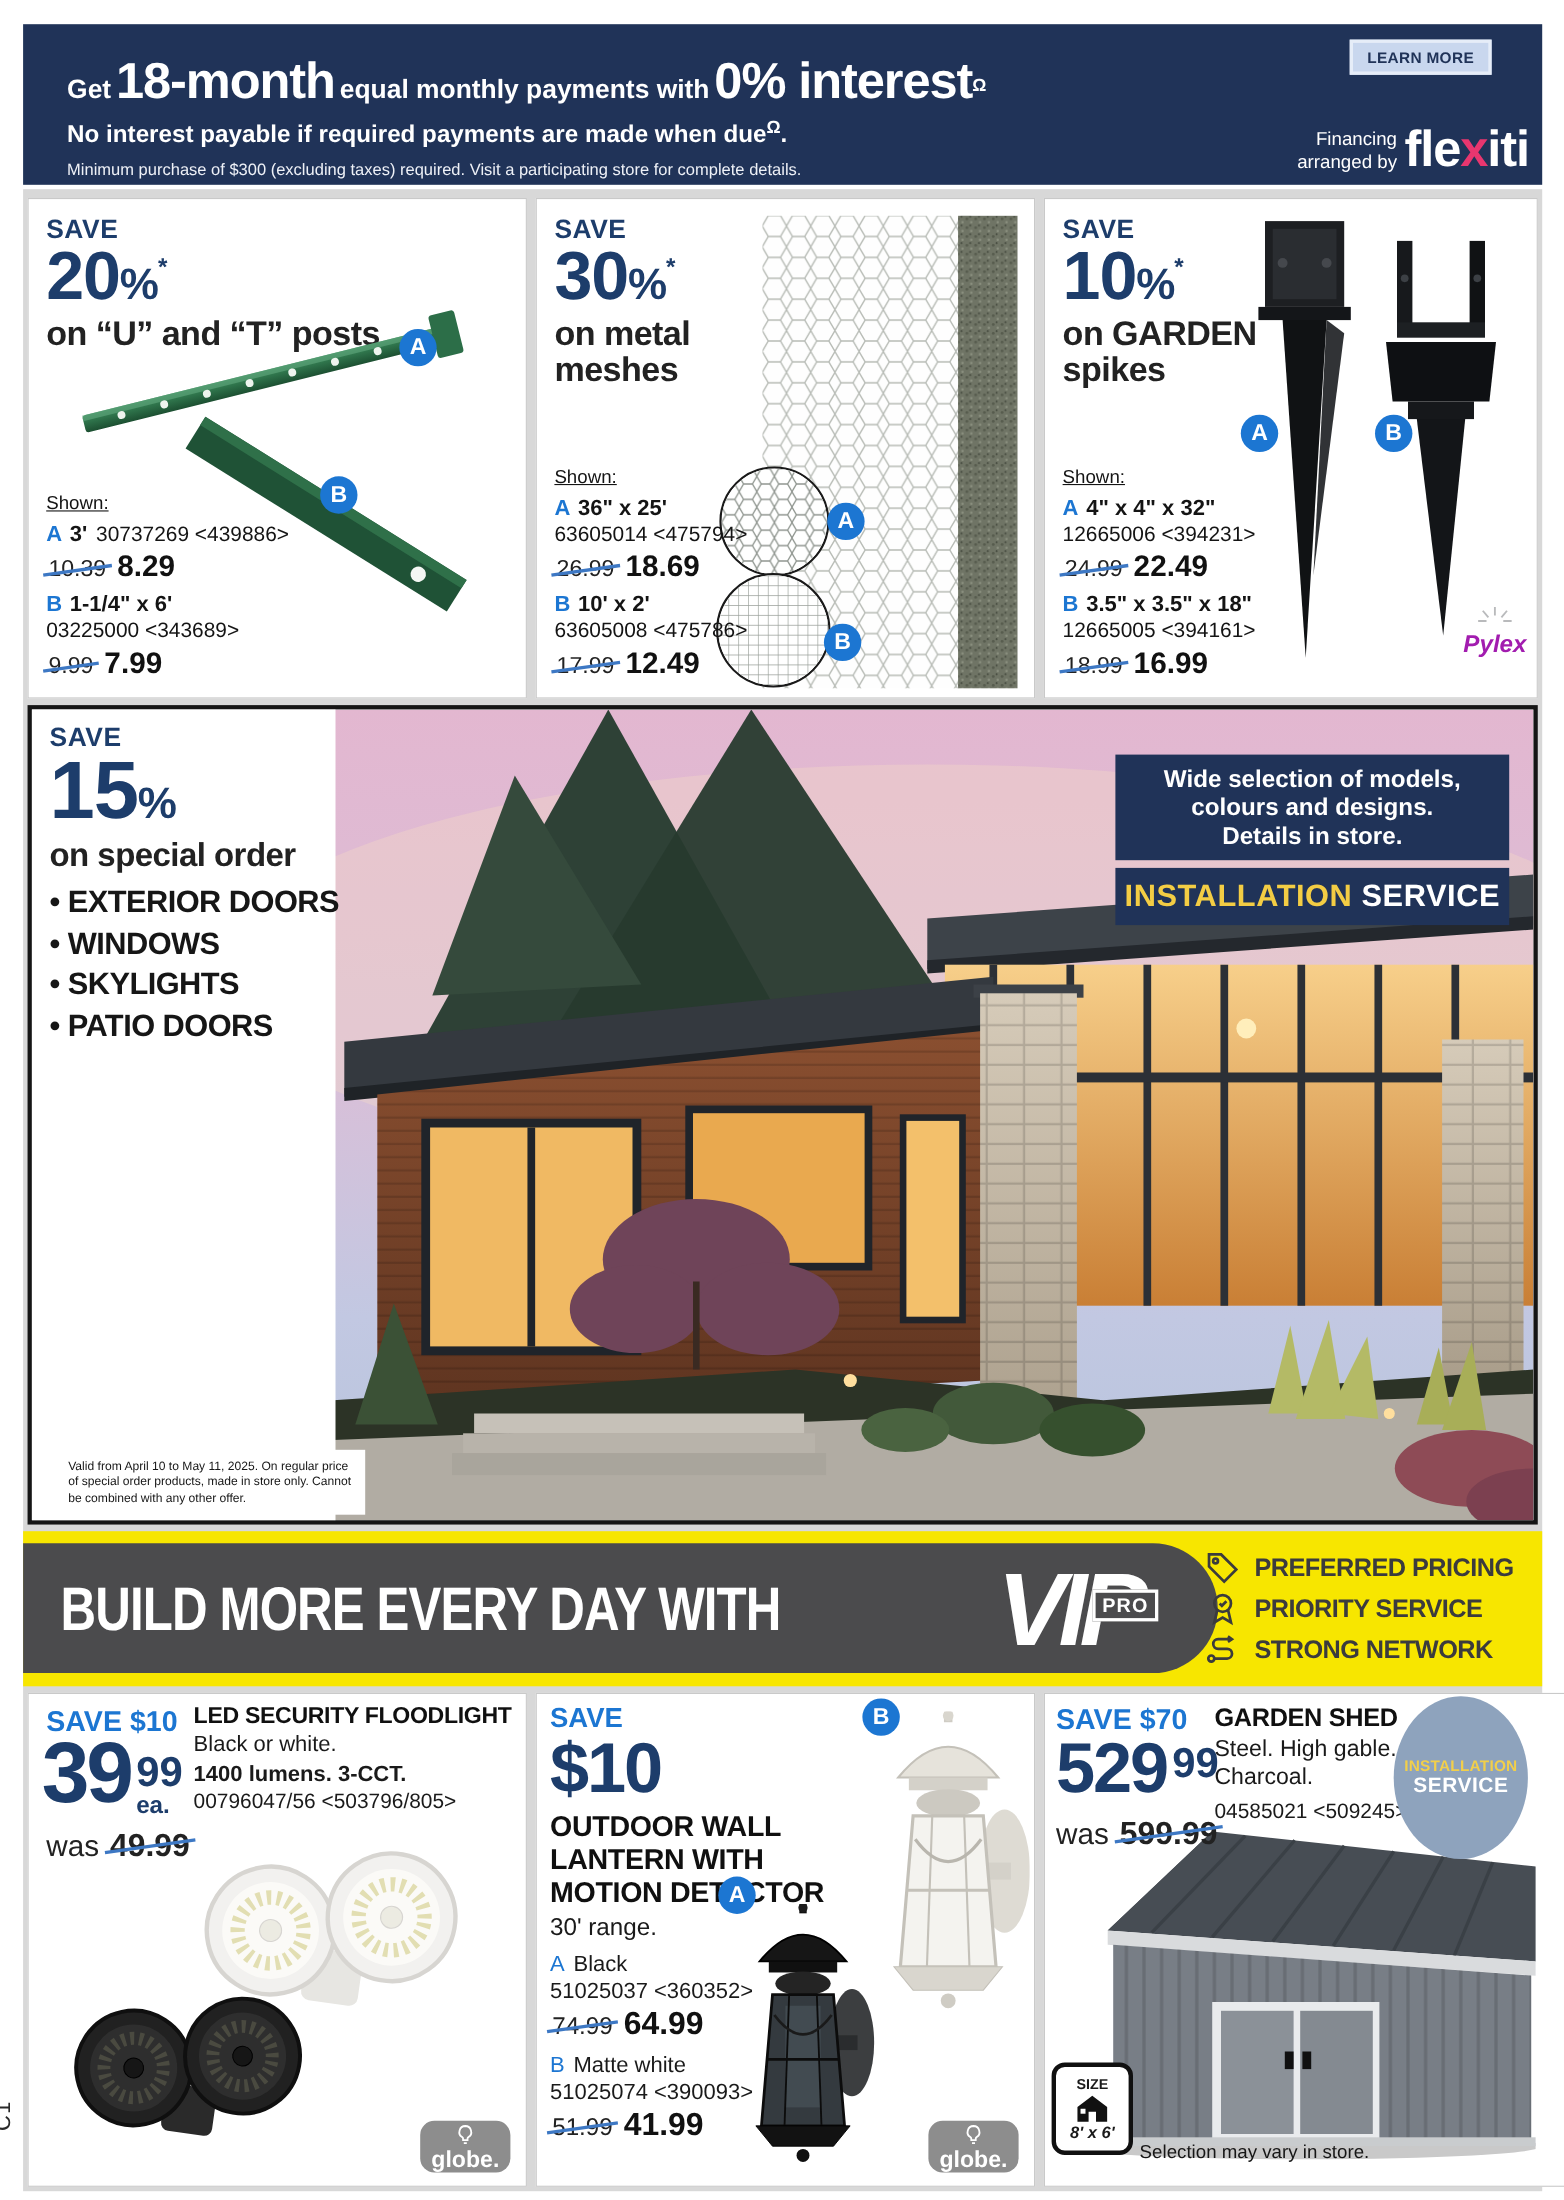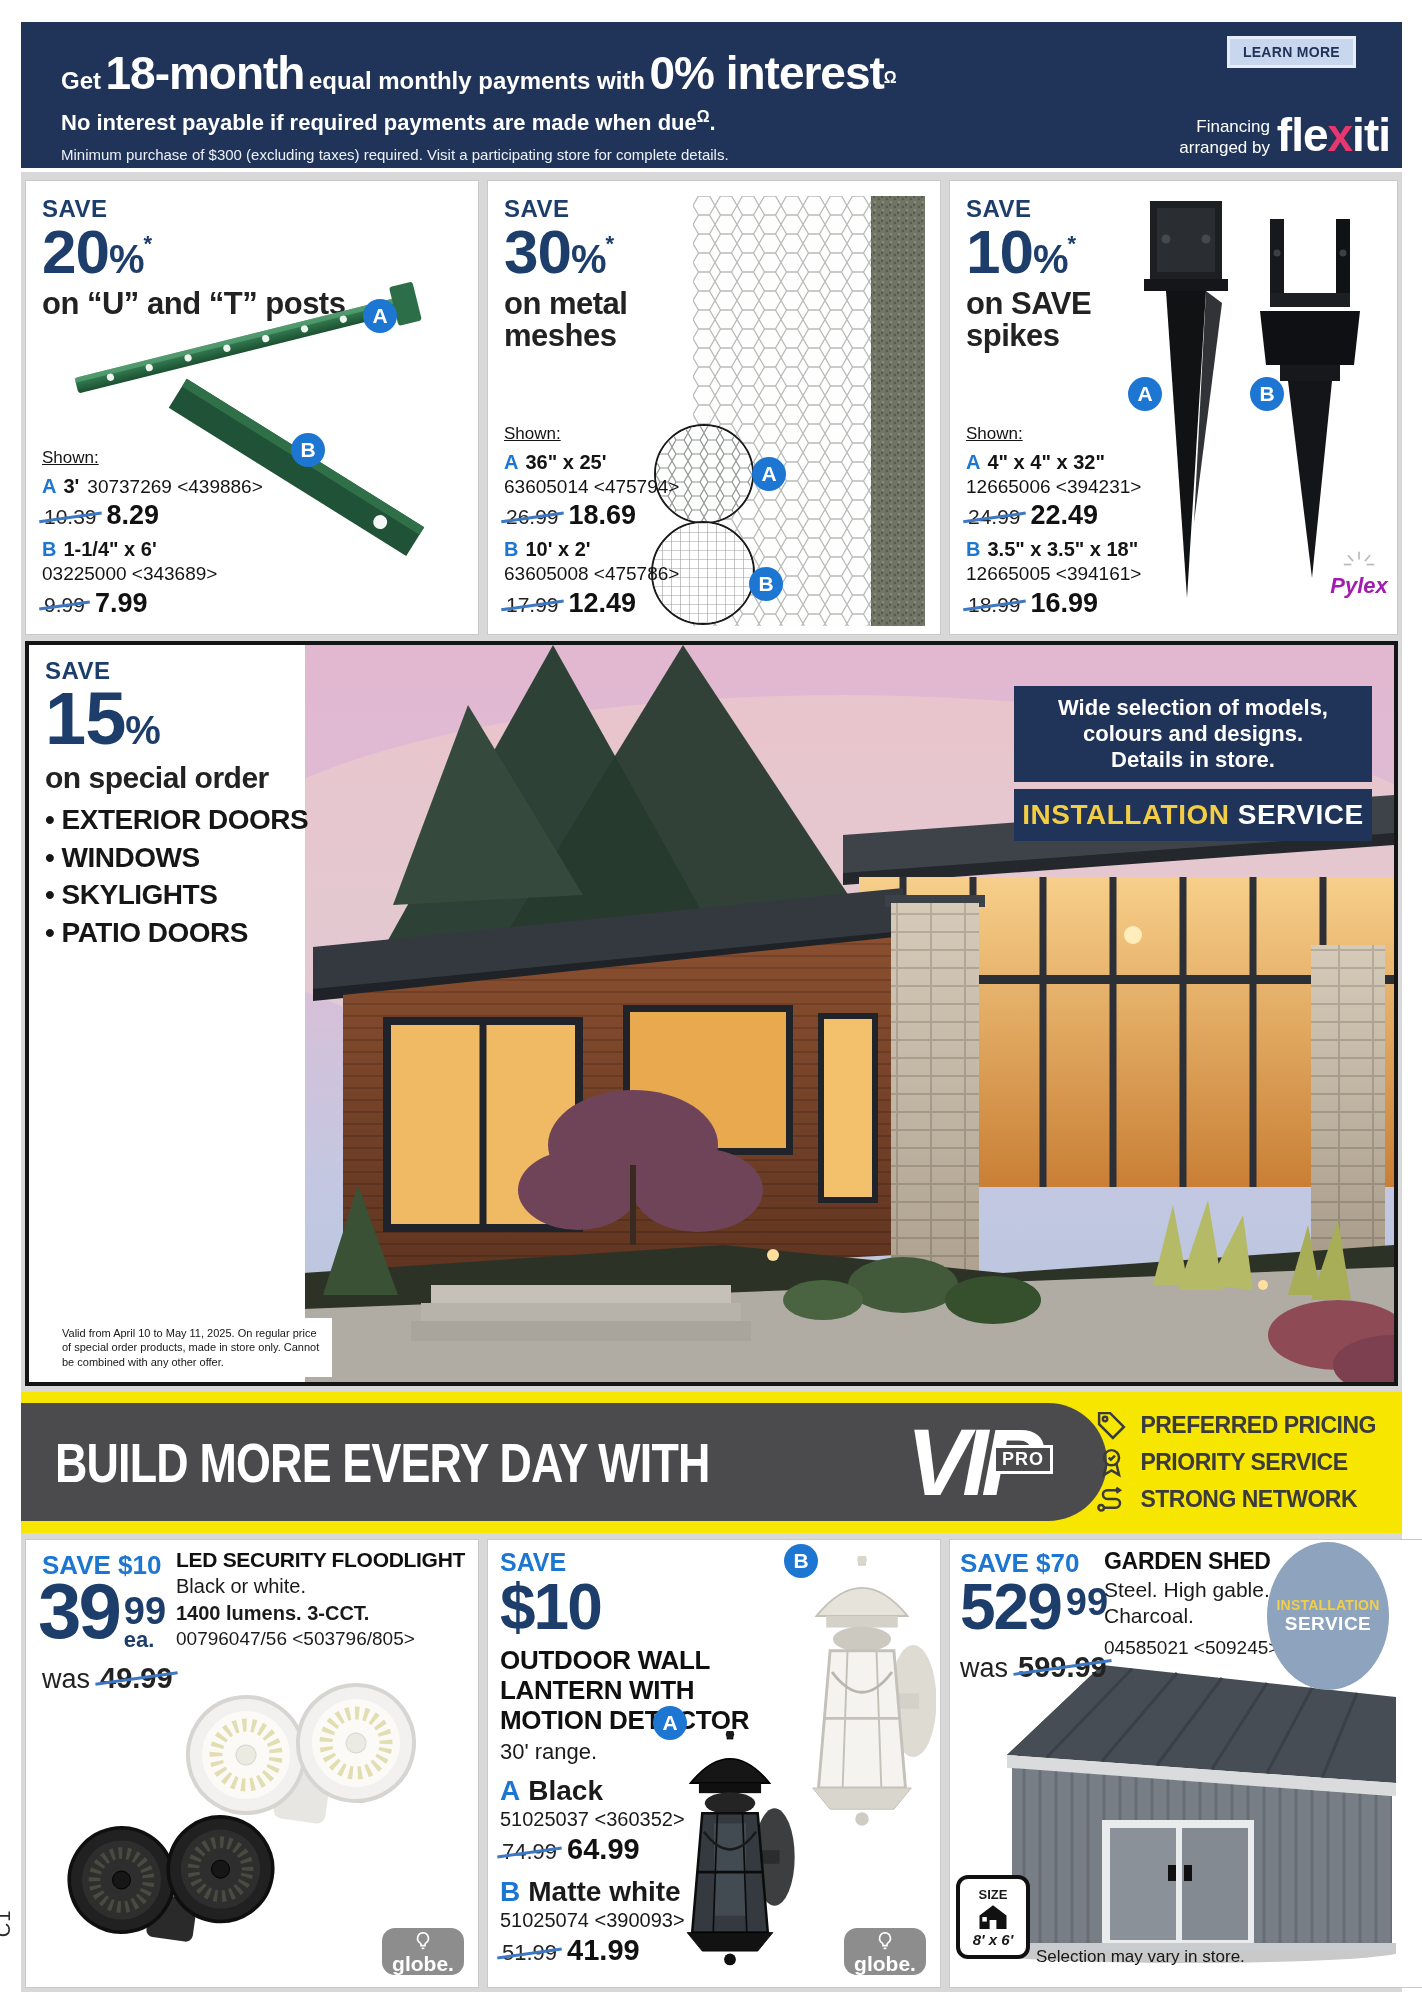--- a/index.html
+++ b/index.html
@@ -107,21 +107,21 @@
     color:#fff; display:flex; flex-direction:column; align-items:center; justify-content:center; font-weight:700; font-size:21px; line-height:1; z-index:6; }
   .globelogo svg { width:22px; height:22px; margin-bottom:1px; }
 
   
   #ln-text { position:absolute; left:12px; top:8px; width:262px; z-index:4; }
   #ln-text .save-blue { font-size:25px; }
   #ln-price { color:#1d3d6b; font-weight:800; font-size:64px; line-height:.95; letter-spacing:-2px; }
   #ln-text .ptitle { font-size:26px; margin-top:8px; }
   #ln-text .pdesc  { font-size:22px; margin-top:4px; }
   .variant { margin-top:10px; }
-  .vname { font-size:28px; font-weight:700; }
+  .vname { font-size:20px; font-weight:400; }
   .vname .ltr { color:#1c76d2; margin-right:8px; }
   .vsku { font-size:20px; margin-top:1px; }
   .variant .pline { font-size:22px; margin-top:2px; }
   .variant .now { font-size:29px; }
 
   
   #sh-pricecol { position:absolute; left:10px; top:8px; width:150px; z-index:4; }
   #sh-price { font-size:64px; letter-spacing:-2px; }
   #sh-textcol { position:absolute; left:154px; top:8px; width:176px; z-index:4; }
   #sh-textcol .ptitle { font-size:23px; }
@@ -266,21 +266,21 @@
     <div class="iline"><span class="ltr">B</span><span class="dsc">10' x 2'</span><span class="sku sku-block">63605008 &lt;475786&gt;</span></div>
     <div class="pline"><span class="was">17.99</span><span class="now">12.49</span></div>
   </div>
 </div>
 
 <div class="card" id="card-spikes">
   <div class="card-head">
     <div class="save-word">SAVE</div>
     <div class="save-pct"><span>10</span><span class="sign">%</span><span class="ast">*</span></div>
   </div>
-  <div class="card-title w190">on SAVE spikes</div>
+  <div class="card-title w190">on GARDEN spikes</div>
 
   <svg class="imgsvg" style="left:160px;top:12px;" width="290" height="430" viewBox="0 0 290 430">
     <g>
       <rect x="40" y="8" width="72" height="78" fill="#1d1f22"></rect>
       <rect x="47" y="15" width="58" height="64" fill="#2a2d31"></rect>
       <circle cx="56" cy="46" r="4.5" fill="#45484d"></circle>
         <circle cx="96" cy="46" r="4.5" fill="#45484d"></circle>
       <rect x="34" y="86" width="84" height="12" fill="#141619"></rect>
       <polygon points="56,98 96,98 77,405" fill="#101214"></polygon>
       <polygon points="96,98 112,110 84,330" fill="#1b1d20" opacity=".9"></polygon>

